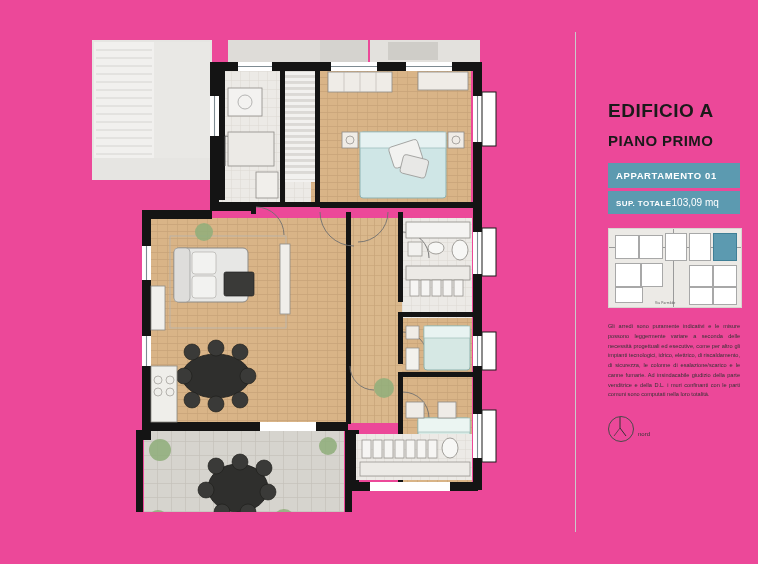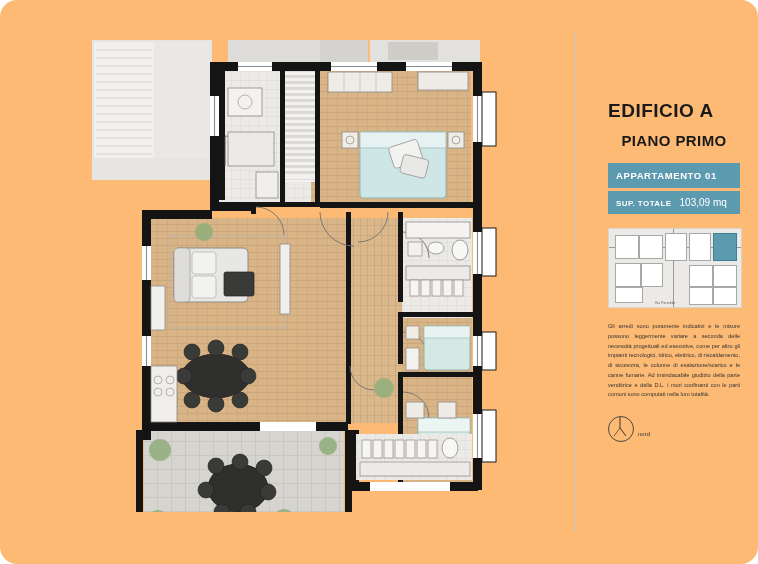--- a/index.html
+++ b/index.html
@@ -10,22 +10,21 @@
   body {
     width: 758px;
     height: 564px;
     font-family: "Liberation Sans", sans-serif;
     overflow: hidden;
     position: relative;
   }
   .page {
     position: absolute;
     inset: 0;
-    background: #fdba74;
-    border-radius: 17px;
+    background: #ec4899;
   }
 
   
   .divider {
     position: absolute;
     left: 575px;
     top: 32px;
     width: 1px;
     height: 500px;
     background: #c9c9c9;
@@ -46,41 +45,40 @@
     margin: 0 0 10px 0;
     white-space: nowrap;
   }
   .title-floor {
     font-size: 15px;
     font-weight: bold;
     letter-spacing: 0.4px;
     color: #1a1a1a;
     margin: 0 0 14px 0;
     white-space: nowrap;
-    text-align: center;
   }
   .apt-band {
     background: #5c9ab0;
     color: #ffffff;
     font-size: 9.5px;
     font-weight: bold;
     letter-spacing: 0.6px;
     padding: 7px 8px;
     margin-bottom: 3px;
   }
   .area-band {
     background: #5c9ab0;
     color: #ffffff;
     font-size: 8px;
     font-weight: bold;
     letter-spacing: 0.4px;
     padding: 6px 8px;
     display: flex;
     align-items: baseline;
-    gap: 8px;
+    gap: 0;
   }
   .area-band .val {
     font-size: 10px;
     font-weight: normal;
     letter-spacing: 0;
   }
 
   
   .keyplan {
     position: relative;

